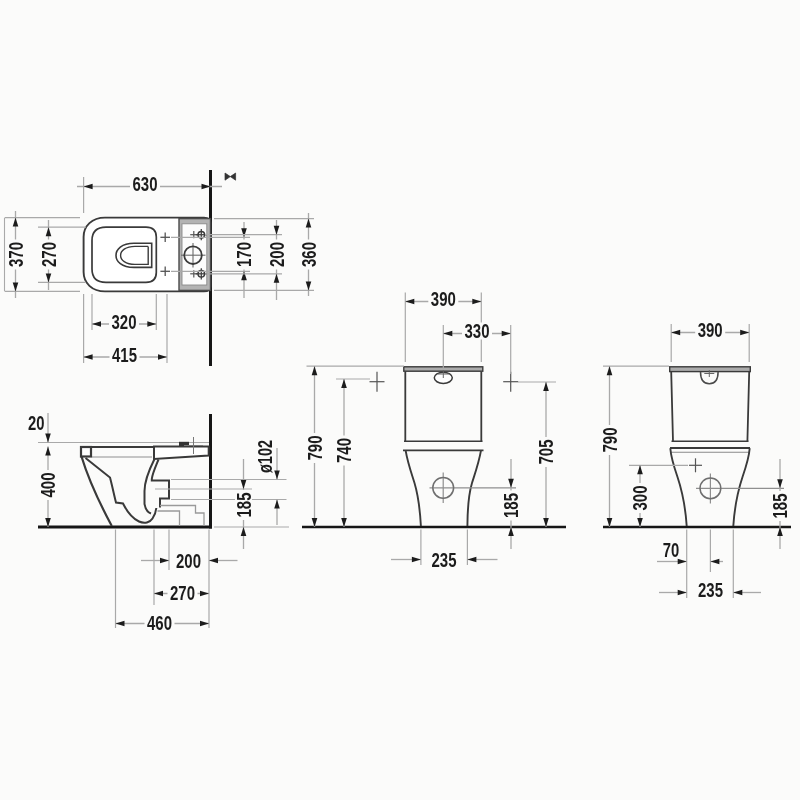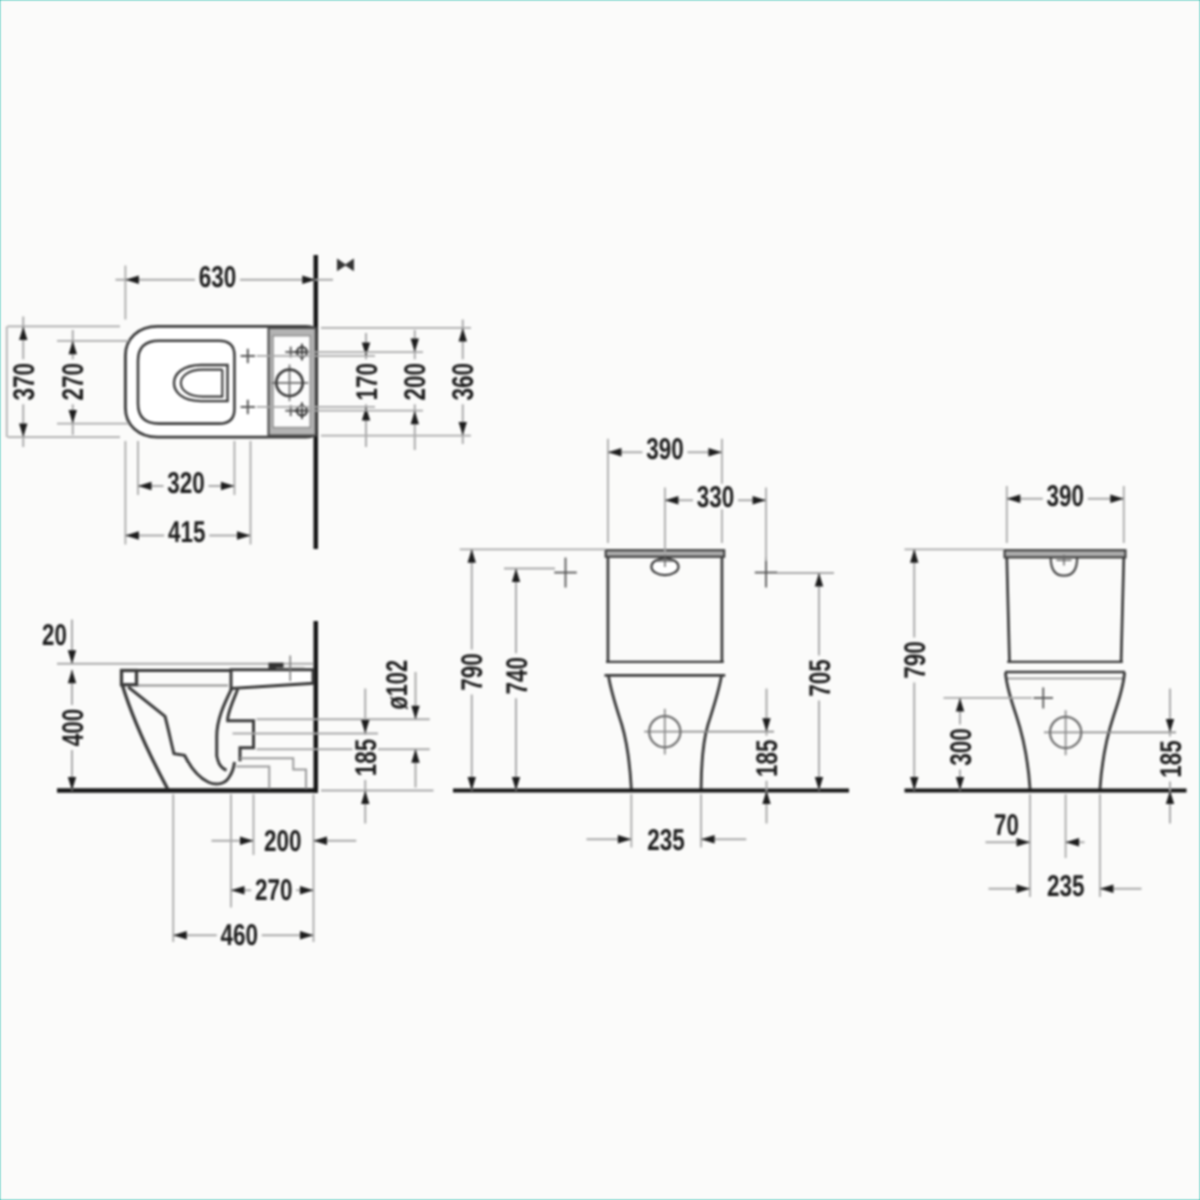--- a/index.html
+++ b/index.html
@@ -1,16 +1,16 @@
 <!DOCTYPE html>
 <html><head>
 <meta charset="utf-8">
 <style>
   html,body { margin:0; padding:0; background:#ffffff; }
-  .page { position:relative; width:800px; height:800px; background:#14b8a6;
+  .page { position:relative; width:800px; height:800px; background:#0f766e;
           font-family:"Liberation Sans", sans-serif; overflow:hidden; }
   svg text { font-family:"Liberation Sans", sans-serif; }
 </style>
 </head>
 <body>
 
 <div class="page">
 <svg width="800" height="800" viewBox="0 0 800 800" style="filter:blur(0.55px)">
 <rect x="0" y="0" width="800" height="800" fill="#fbfbfa"></rect>
 

